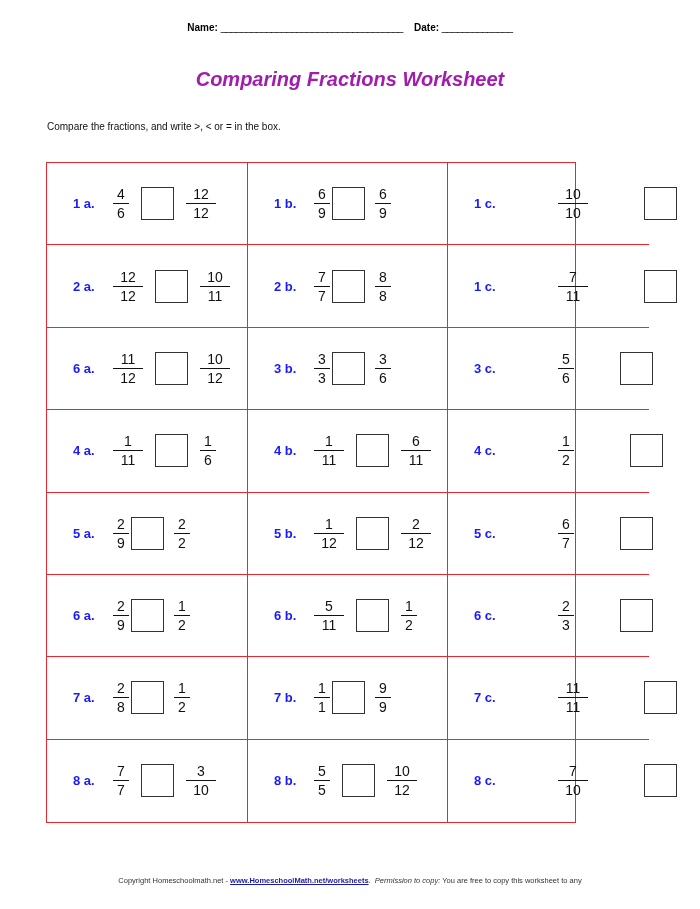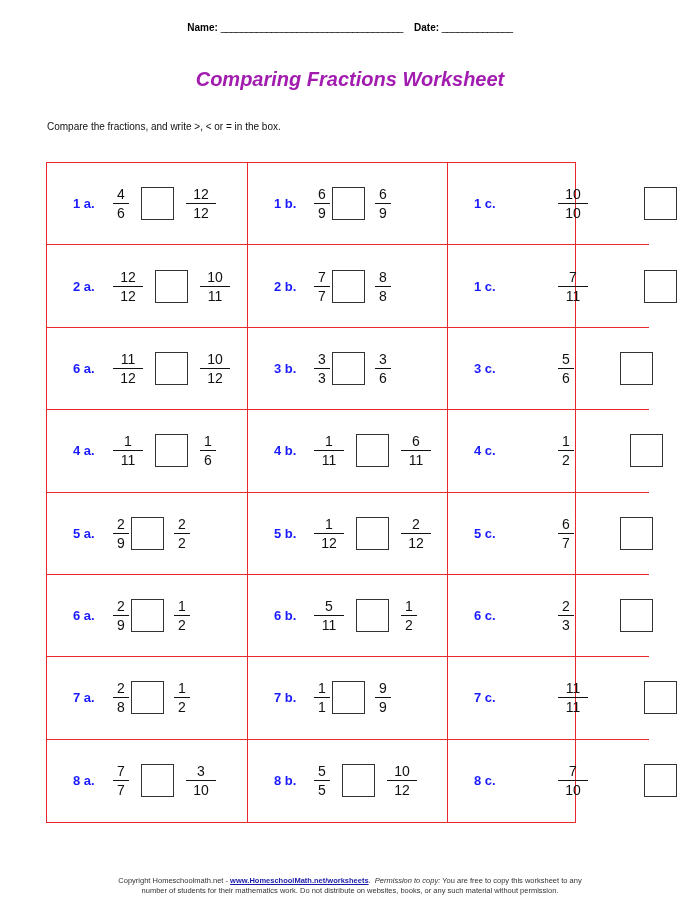--- a/index.html
+++ b/index.html
@@ -356,14 +356,13 @@
         <span class="den">2</span>
       </span>
     </div>
   </div>
 
 <div class="footer">
   <div>
     <span>Copyright Homeschoolmath.net - </span><a>www.HomeschoolMath.net/worksheets</a>.&nbsp;
     <em>Permission to copy:</em><span> You are free to copy this worksheet to any</span>
   </div>
-  <div>number of students for their mathematics work. Do not distribute on websites, books, or any such material without permission.</div>
 </div>
 
 </body></html>

